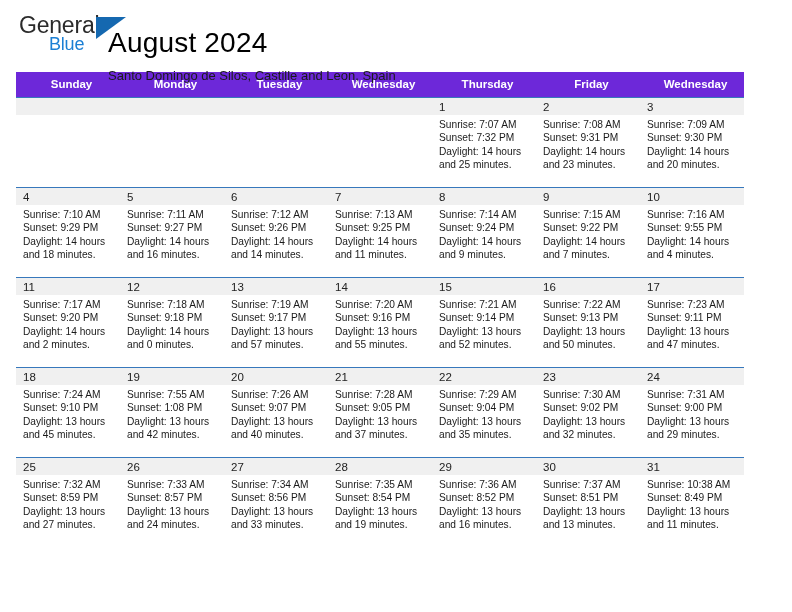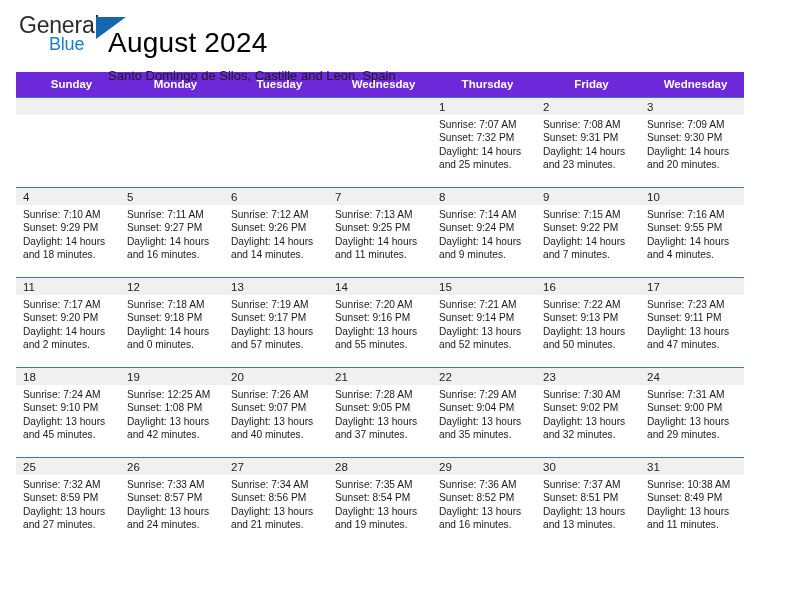--- a/index.html
+++ b/index.html
@@ -344,21 +344,21 @@
             <div class="cell-body">
               <div class="line">Sunrise: 7:24 AM</div>
               <div class="line">Sunset: 9:10 PM</div>
               <div class="line">Daylight: 13 hours</div>
               <div class="line">and 45 minutes.</div>
             </div>
           </td>
           <td class="">
             <div class="daynum-band">19</div>
             <div class="cell-body">
-              <div class="line">Sunrise: 12:25 AM</div>
+              <div class="line">Sunrise: 7:55 AM</div>
               <div class="line">Sunset: 1:08 PM</div>
               <div class="line">Daylight: 13 hours</div>
               <div class="line">and 42 minutes.</div>
             </div>
           </td>
           <td class="">
             <div class="daynum-band">20</div>
             <div class="cell-body">
               <div class="line">Sunrise: 7:26 AM</div>
               <div class="line">Sunset: 9:07 PM</div>
@@ -421,21 +421,21 @@
               <div class="line">Daylight: 13 hours</div>
               <div class="line">and 24 minutes.</div>
             </div>
           </td>
           <td class="">
             <div class="daynum-band">27</div>
             <div class="cell-body">
               <div class="line">Sunrise: 7:34 AM</div>
               <div class="line">Sunset: 8:56 PM</div>
               <div class="line">Daylight: 13 hours</div>
-              <div class="line">and 21 minutes.</div>
+              <div class="line">and 33 minutes.</div>
             </div>
           </td>
           <td class="">
             <div class="daynum-band">28</div>
             <div class="cell-body">
               <div class="line">Sunrise: 7:35 AM</div>
               <div class="line">Sunset: 8:54 PM</div>
               <div class="line">Daylight: 13 hours</div>
               <div class="line">and 19 minutes.</div>
             </div>

